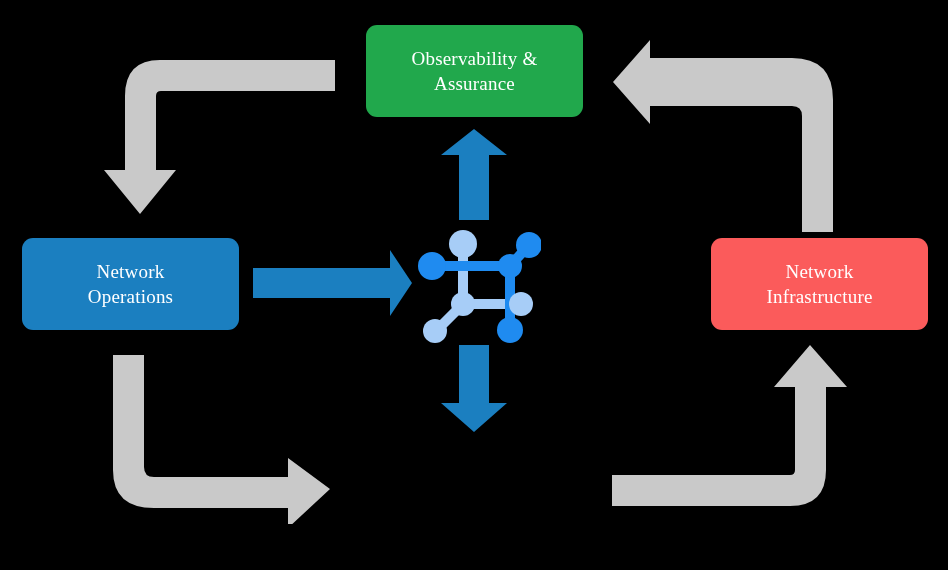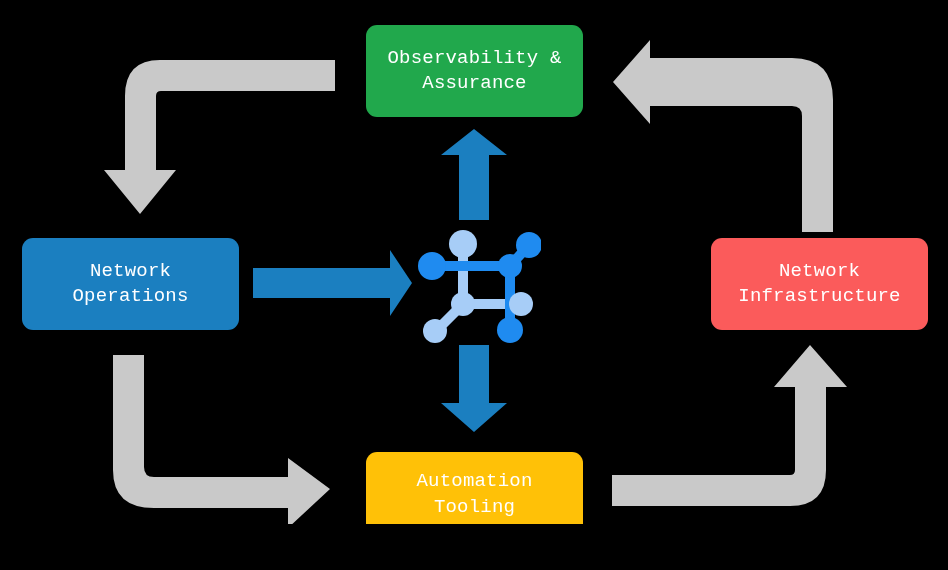--- a/index.html
+++ b/index.html
@@ -6,21 +6,21 @@
     margin: 0;
     padding: 0;
     background: #000000;
   }
   #canvas {
     position: relative;
     width: 948px;
     height: 524px;
     background: #000000;
     overflow: hidden;
-    font-family: Liberation Mono, monospace;
+    font-family: Liberation Serif, serif;
   }
   .node-box {
     position: absolute;
     display: flex;
     align-items: center;
     justify-content: center;
     text-align: center;
     border-radius: 11px;
     color: #ffffff;
     font-size: 19px;
@@ -190,18 +190,14 @@
   <div class="node-box" id="box-operations" style="background-color: rgb(27, 127, 192);">
     <span class="box-label">Network
 Operations</span>
   </div>
 
   <div class="node-box" id="box-infrastructure" style="background-color: rgb(251, 91, 91);">
     <span class="box-label">Network
 Infrastructure</span>
   </div>
 
-  <div class="node-box" id="box-automation" style="background-color: rgb(255, 193, 7);">
-    <span class="box-label">Automation
-Tooling</span>
-  </div>
 
 </div>
 
 </body></html>

